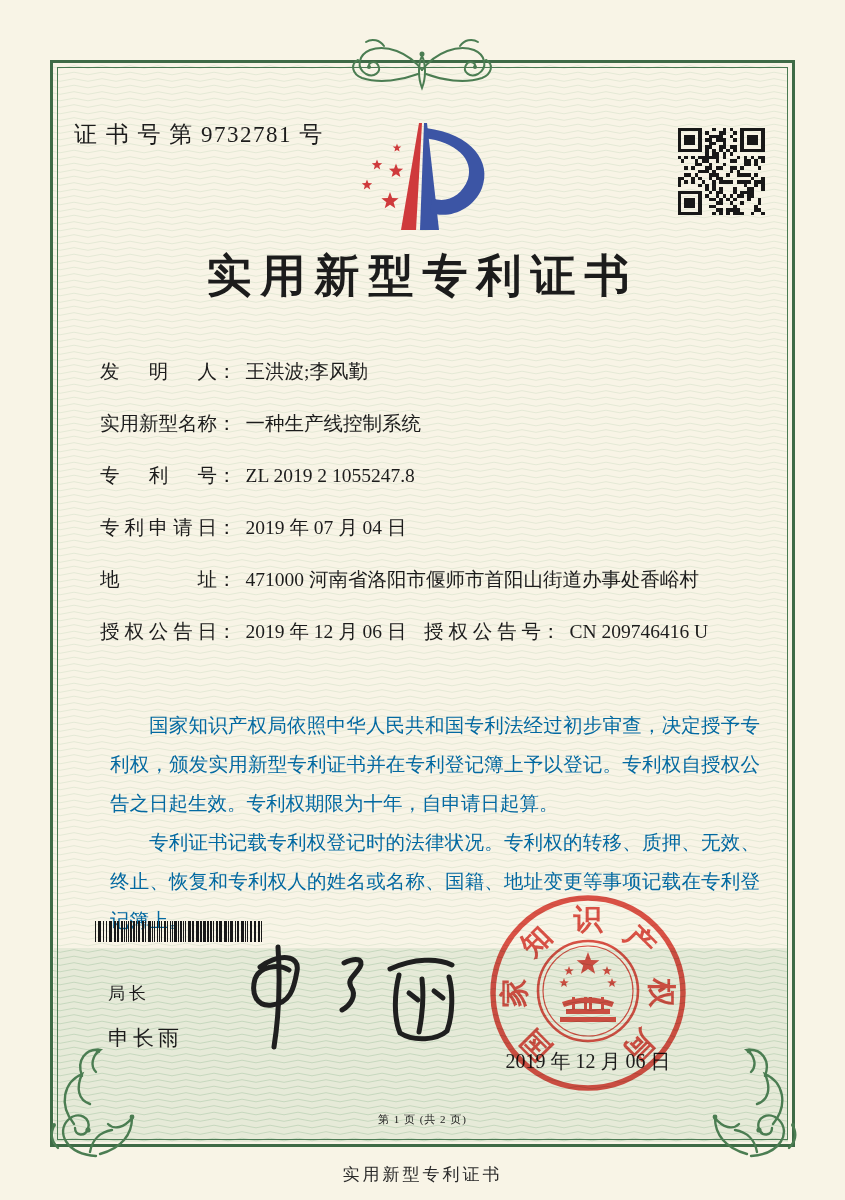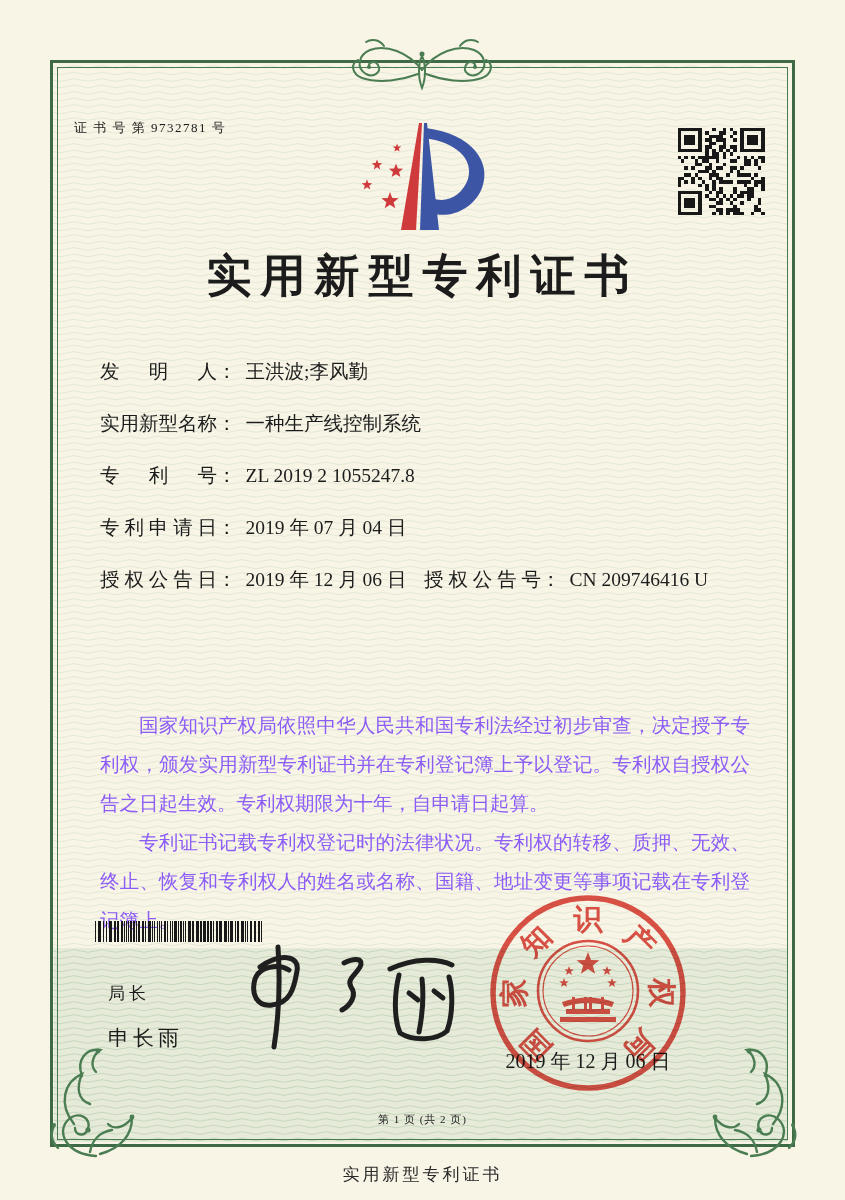--- a/index.html
+++ b/index.html
@@ -19,37 +19,37 @@
   .waves-dim { position:absolute; left:53px; top:63px; width:735px; height:885px;
     background:rgba(248,244,230,0.55); z-index:2; }
   .green-panel { position:absolute; left:54px; top:948px; width:734px; height:194px;
     background:rgba(183,210,178,0.28); z-index:3; }
   
   .ornament { position:absolute; z-index:5; pointer-events:none; }
   #top-ornament { left:322px; top:30px; }
   #corner-bl { left:38px; top:1032px; }
   #corner-br { left:697px; top:1032px; transform:scaleX(-1); }
   
-  .cert-no { position:absolute; left:74px; top:119px; font-size:13px;
+  .cert-no { position:absolute; left:74px; top:119px; font-size:23px;
     letter-spacing:1.5px; z-index:6; }
   #logo { position:absolute; left:340px; top:108px; z-index:6; }
   #qr { position:absolute; left:676px; top:128px; z-index:6; }
   .title { position:absolute; left:0; width:845px; top:246px; text-align:center;
     font-size:45px; font-weight:700; letter-spacing:9px; z-index:6; }
   
   .fields { position:absolute; left:100px; top:358px; width:650px;
     font-size:19.5px; z-index:6; }
   .frow { height:52px; position:relative; white-space:nowrap; }
   .flabel { display:inline-block; width:117px; text-align:justify;
     text-align-last:justify; vertical-align:bottom; }
   .fvalue { margin-left:9px; }
   .grant-right { position:absolute; left:324px; top:0; }
   
-  .paras { position:absolute; left:100px; top:706px; width:650px; font-size:19.5px;
-    line-height:39px; text-align:justify; z-index:6; color:#8b5cf6; }
+  .paras { position:absolute; left:110px; top:706px; width:650px; font-size:19.5px;
+    line-height:39px; text-align:justify; z-index:6; color:#0369a1; }
   .paras p { margin:0; text-indent:2em; }
   
   #barcode { position:absolute; left:95px; top:921px; width:172px; height:21px; z-index:6; }
   #barcode i { position:absolute; top:0; height:100%; background:#181818; }
   .commissioner-title { position:absolute; left:108px; top:982px; font-size:17px;
     letter-spacing:4px; z-index:6; }
   .commissioner-name { position:absolute; left:108px; top:1024px; font-size:21px;
     letter-spacing:4px; z-index:6; }
   #signature { position:absolute; left:222px; top:935px; z-index:7; }
   #seal { position:absolute; left:466px; top:871px; z-index:8; opacity:0.9;
@@ -603,20 +603,23 @@
     <div class="frow">
       <span class="flabel">实用新型名称</span><span>：</span><span class="fvalue">一种生产线控制系统</span>
     </div>
     <div class="frow">
       <span class="flabel">专利号</span><span>：</span><span class="fvalue">ZL 2019 2 1055247.8</span>
     </div>
     <div class="frow">
       <span class="flabel">专利申请日</span><span>：</span><span class="fvalue">2019 年 07 月 04 日</span>
     </div>
     <div class="frow">
+      <span class="flabel">地址</span><span>：</span><span class="fvalue">471000 河南省洛阳市偃师市首阳山街道办事处香峪村</span>
+    </div>
+    <div class="frow">
       <span>
         <span class="flabel">授权公告日</span><span>：</span><span class="fvalue">2019 年 12 月 06 日</span>
       </span>
       <span class="grant-right">
         <span class="flabel">授权公告号</span><span>：</span><span class="fvalue">CN 209746416 U</span>
       </span>
     </div>
   </div>
 
   <div class="paras">

